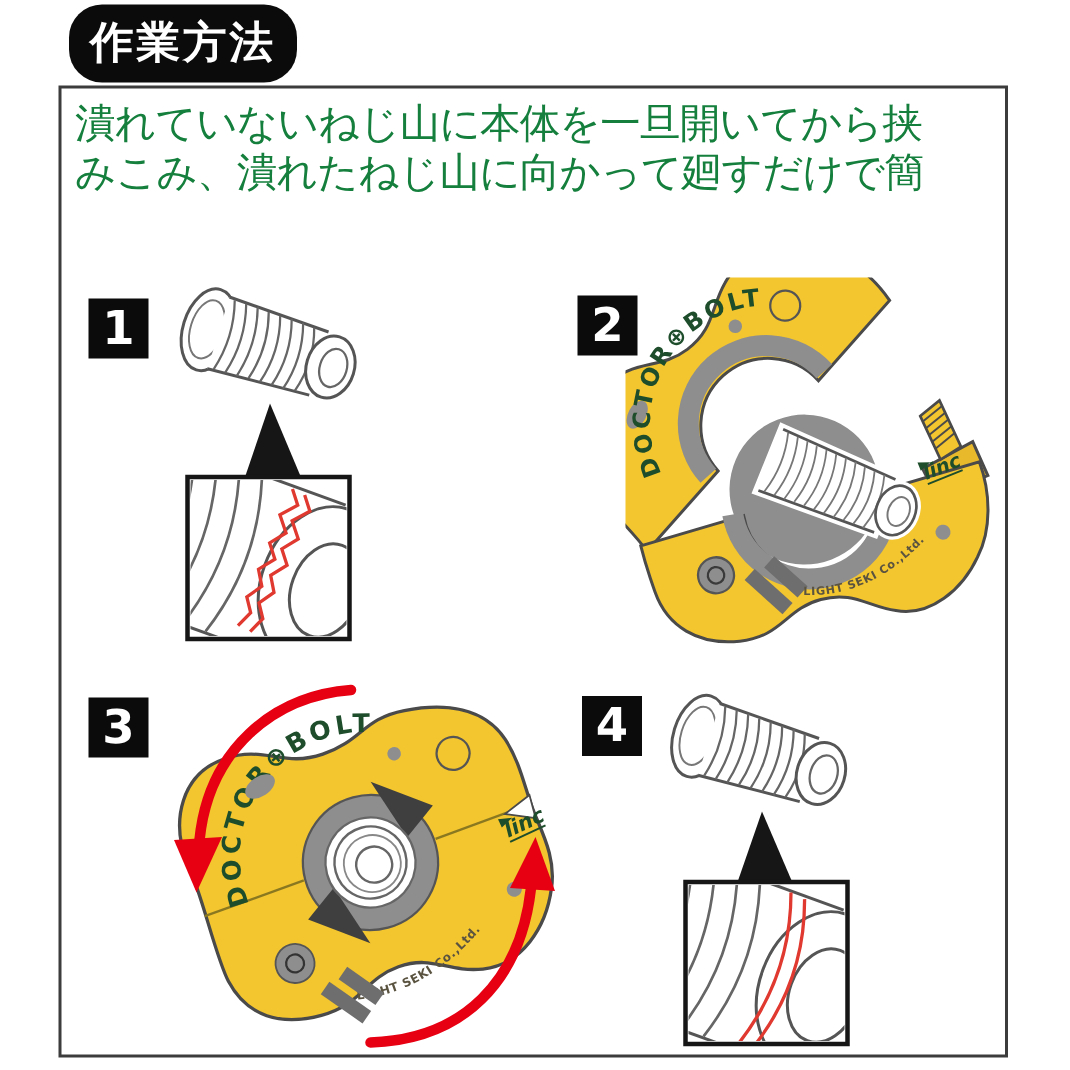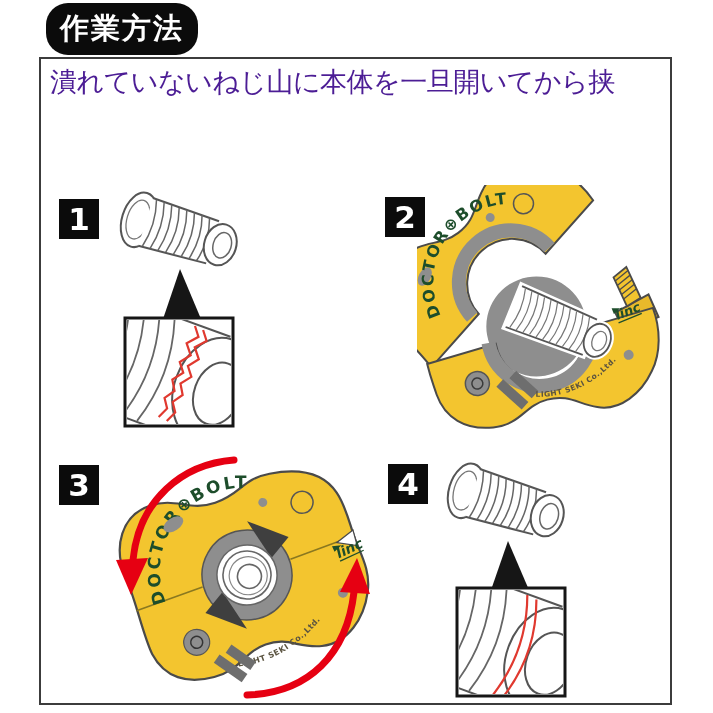--- a/index.html
+++ b/index.html
@@ -2,41 +2,42 @@
 <html><head>
 <meta charset="utf-8">
 <style>
   html,body{margin:0;padding:0;background:#fff;}
   .screen{position:relative;width:713px;height:713px;background:#fff;overflow:hidden;
           font-family:"Liberation Sans","DejaVu Sans",sans-serif;}
   .title-pill{position:absolute;left:46px;top:3px;min-width:146px;height:52px;
           background:#0b0b0b;border-radius:22px;color:#fff;display:flex;align-items:center;
           justify-content:center;font-size:29px;font-weight:bold;letter-spacing:2px;padding:0 14px;box-sizing:border-box;}
   .main-box{position:absolute;left:39px;top:57px;width:629px;height:644px;border:2px solid #3c3c3c;background:#fff;}
-  .instructions{position:absolute;left:9px;top:7px;width:612px;color:#4c1d95;
+  .instructions{position:absolute;left:9px;top:7px;width:612px;color:#15803d;
           font-size:27px;line-height:33px;font-weight:500;letter-spacing:-0.5px;white-space:nowrap;}
   .step-num{position:absolute;width:40px;height:40px;background:#0b0b0b;color:#fff;
           display:flex;align-items:center;justify-content:center;
           font-size:31px;font-weight:bold;font-family:"DejaVu Sans",sans-serif;}
   .fig{position:absolute;}
   svg text{font-family:"DejaVu Sans","Liberation Sans",sans-serif;}
 </style>
 </head>
 <body>
 
 <div class="screen">
 
   <div class="title-pill">
     <span>作業方法</span>
   </div>
 
   <div class="main-box">
 
     <div class="instructions">
       <div>潰れていないねじ山に本体を一旦開いてから挟</div>
+      <div>みこみ、潰れたねじ山に向かって廻すだけで簡</div>
     </div>
 
     <div class="step-num" style="left:18px;top:140px;">
         <span>1</span>
       </div>
     <div class="step-num" style="left:344px;top:138px;">
         <span>2</span>
       </div>
     <div class="step-num" style="left:18px;top:406px;">
         <span>3</span>

